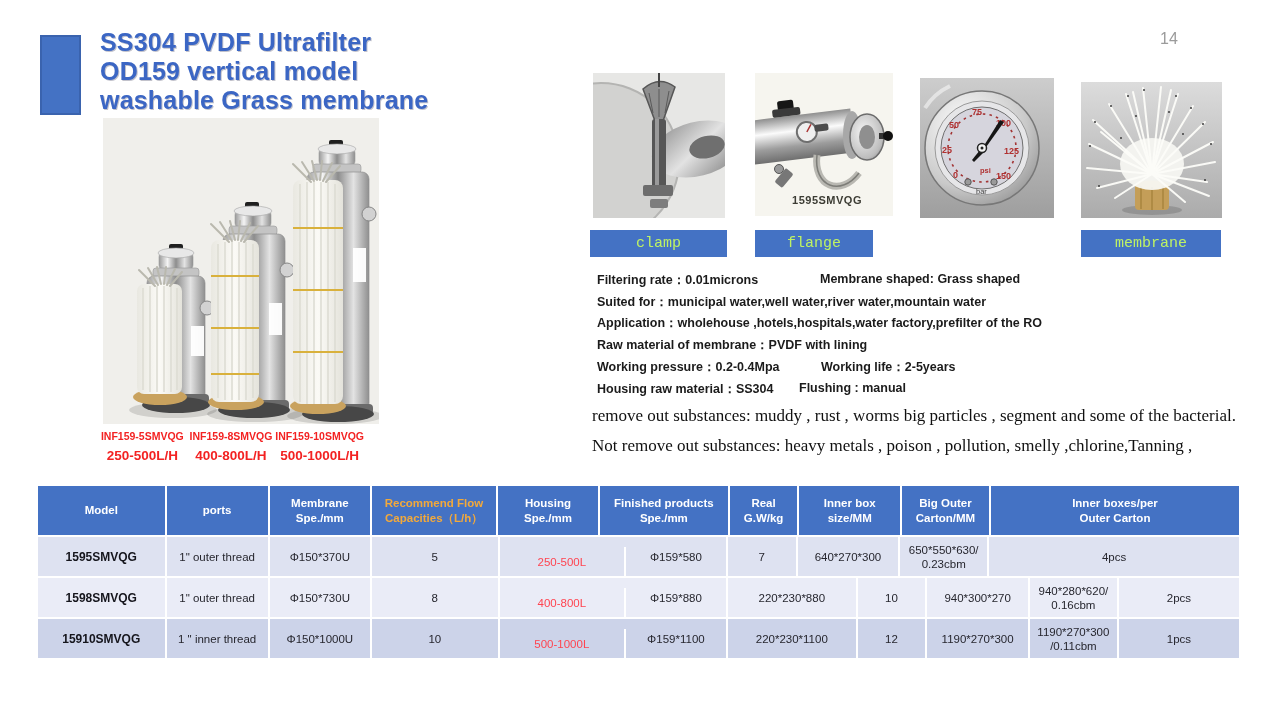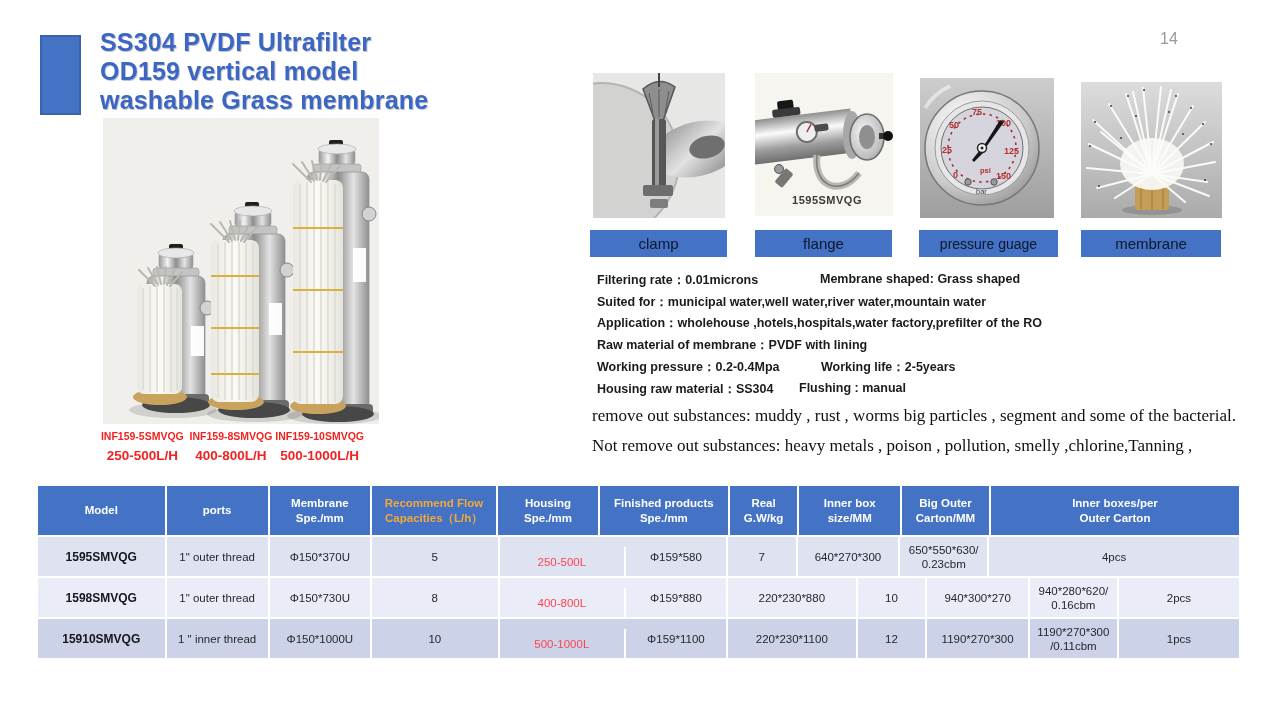--- a/index.html
+++ b/index.html
@@ -22,24 +22,24 @@
   .cap { flex:1; text-align:center; color:#f32222; font-weight:bold; }
   .cap-model { font-size:10.5px; letter-spacing:0; white-space:nowrap; }
   .cap-flow  { font-size:13.5px; margin-top:6px; white-space:nowrap; }
 
   
   .thumb { position:absolute; }
   .t1 { left:593px; top:73px;  width:132px; height:145px; }
   .t2 { left:755px; top:73px;  width:138px; height:143px; }
   .t3 { left:920px; top:78px;  width:134px; height:140px; }
   .t4 { left:1081px; top:82px; width:141px; height:136px; }
-  .pill { position:absolute; top:230px; height:27px; background:#4472C4; color:#0f172a;
-    display:flex; align-items:center; justify-content:center; font-size:15px; }
+  .pill { position:absolute; top:230px; height:27px; background:#4472C4; color:#bef264;
+    display:flex; align-items:center; justify-content:center; font-size:15px;font-family:Liberation Mono, monospace; }
   .l1 { left:590px;  width:137px; }
-  .l2 { left:755px;  width:137px; }
+  .l2 { left:755px;  width:118px; }
   .l3 { left:919px;  width:139px; font-size:14px; }
   .l4 { left:1081px; width:140px; }
 
   
   .specs { position:absolute; left:597px; top:272px; width:665px; }
   .spec-line { position:absolute; left:0; width:665px; font-size:12.5px; font-weight:bold;
     color:#1b1b1b; white-space:nowrap; }
   .sl1 { top:0px; }  .sl2 { top:22px; } .sl3 { top:43px; }
   .sl4 { top:65px; } .sl5 { top:87px; } .sl6 { top:109px; }
   .spec-right { position:absolute; }
@@ -370,21 +370,20 @@
           <circle cx="88" cy="30" r="1"></circle>
         <circle cx="55" cy="34" r="1"></circle>
           <circle cx="102" cy="52" r="1"></circle>
           <circle cx="40" cy="56" r="1"></circle>
       </g>
     </svg>
   </div>
 
   <div class="pill l1">clamp</div>
   <div class="pill l2">flange</div>
-  <div class="pill l3">pressure guage</div>
   <div class="pill l4">membrane</div>
 
   <div class="specs">
     <div class="spec-line sl1">
       <span>Filtering rate：0.01microns</span>
       <span class="spec-right">Membrane shaped:  Grass shaped</span>
     </div>
     <div class="spec-line sl2">Suited for：municipal water,well water,river water,mountain water</div>
     <div class="spec-line sl3">Application：wholehouse ,hotels,hospitals,water factory,prefilter of the RO</div>
     <div class="spec-line sl4">Raw material of membrane：PVDF with lining</div>

